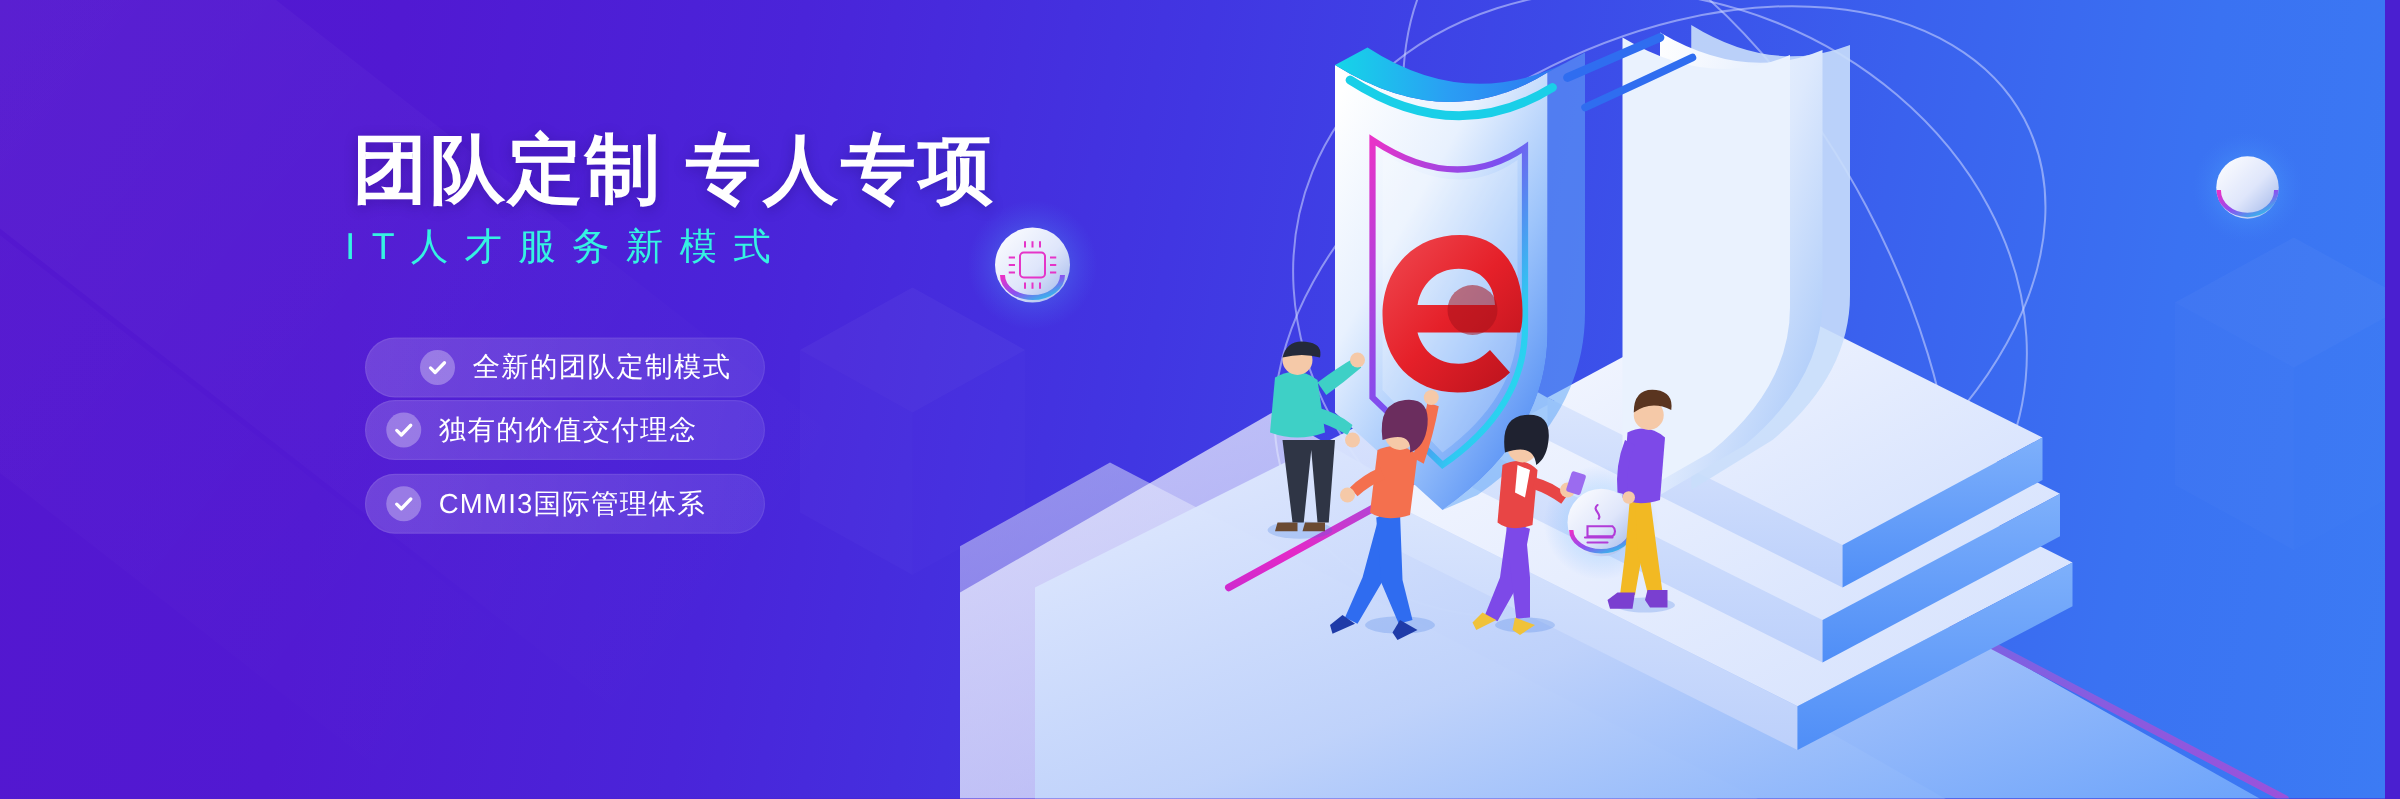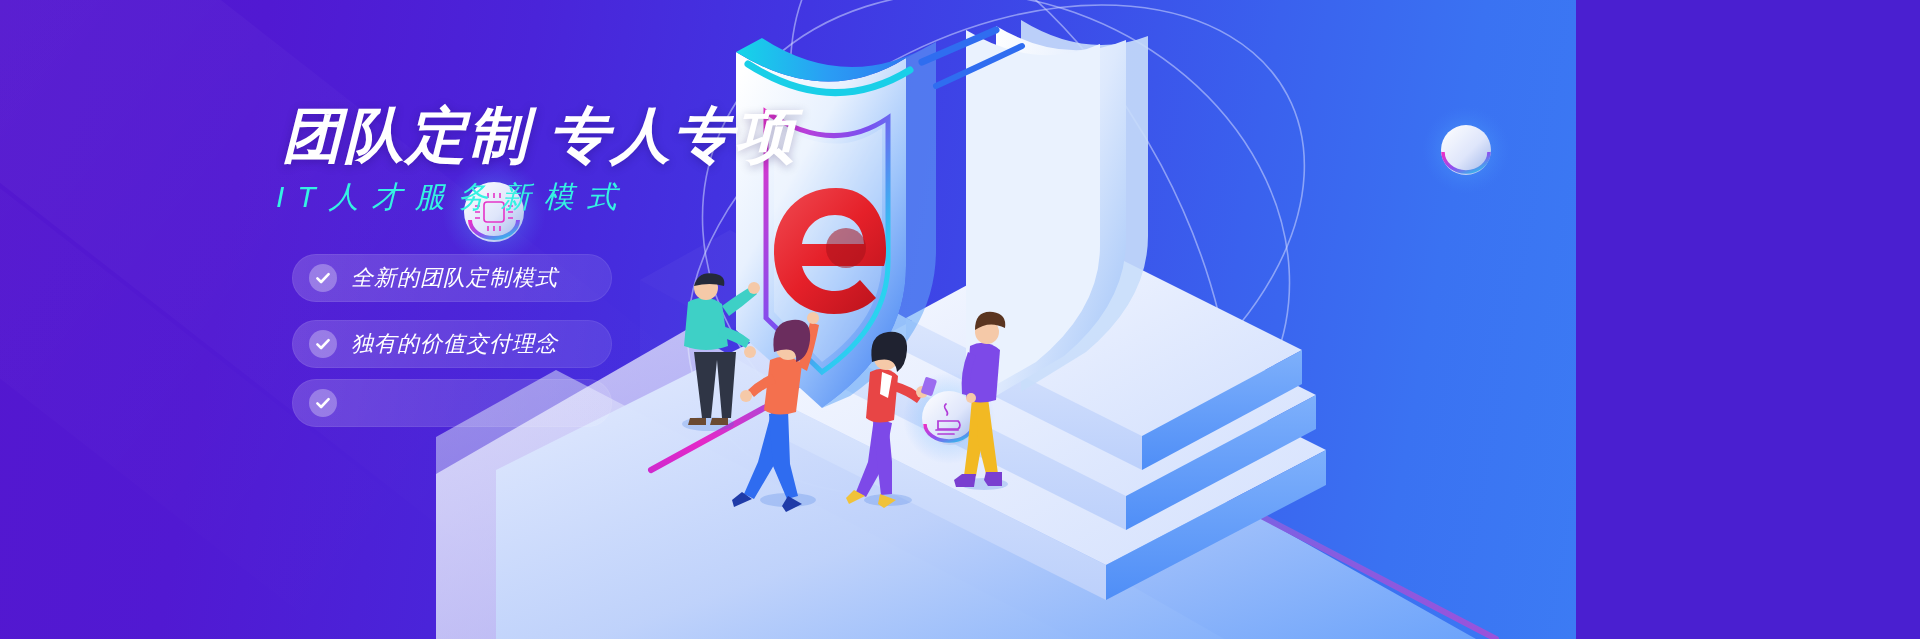--- a/index.html
+++ b/index.html
@@ -1,32 +1,31 @@
 <!DOCTYPE html>
 <html><head>
 <meta charset="utf-8">
 <style>
   * { margin:0; padding:0; box-sizing:border-box; }
   html,body { width:1920px; height:639px; overflow:hidden; background:#4a1fd0; }
   body { font-family:"Liberation Sans","DejaVu Sans",sans-serif; }
 
   #banner {
     position:relative;
-    width:1576px; height:639px;
+    width:1908px; height:639px;
     overflow:hidden;
     background:linear-gradient(100deg,
        #5417cf 0%,
        #5119d2 16%,
        #4a24d9 32%,
        #4136e2 48%,
        #3c4ae8 62%,
        #3a61ee 76%,
        #3a72f2 88%,
        #3c7bf4 100%);
-    font-style:italic;
   }
 
   
   .band { position:absolute; transform-origin:0 0; pointer-events:none; }
   .band-a {
     left:-240px; top:-360px; width:1200px; height:280px;
     background:linear-gradient(90deg,rgba(255,255,255,.055),rgba(255,255,255,0));
     transform:rotate(38deg);
   }
   .band-b {
@@ -59,21 +58,21 @@
   }
 
   .pill {
     position:absolute; left:292px;
     width:320px; height:48px;
     border-radius:24px;
     background:linear-gradient(100deg, rgba(255,255,255,.17), rgba(255,255,255,.095));
     display:flex; align-items:center;
     box-shadow:inset 0 0 0 1px rgba(255,255,255,.07);
   }
-  .pill-1 { top:254px; }
+  .pill-1 { top:270px;justify-content:center; }
   .pill-2 { top:320px; }
   .pill-3 { top:379px; }
 
   .check-wrap {
     width:28px; height:28px; margin-left:17px; margin-right:14px;
     border-radius:50%;
     background:rgba(255,255,255,.30);
     display:flex; align-items:center; justify-content:center;
     flex:0 0 auto;
   }
@@ -348,16 +347,17 @@
       </span>
       <span class="pill-label">独有的价值交付理念</span>
     </div>
 
     <div class="pill pill-3">
       <span class="check-wrap">
         <svg width="18" height="18" viewBox="0 0 18 18" aria-hidden="true">
           <path d="M3.4 9.3 L7.1 13 L14.6 5.2" fill="none" stroke="#ffffff" stroke-width="2.6" stroke-linecap="round" stroke-linejoin="round"></path>
         </svg>
       </span>
+      <span class="pill-label">CMMI3国际管理体系</span>
     </div>
 
   </div>
 </div>
 
 </body></html>

